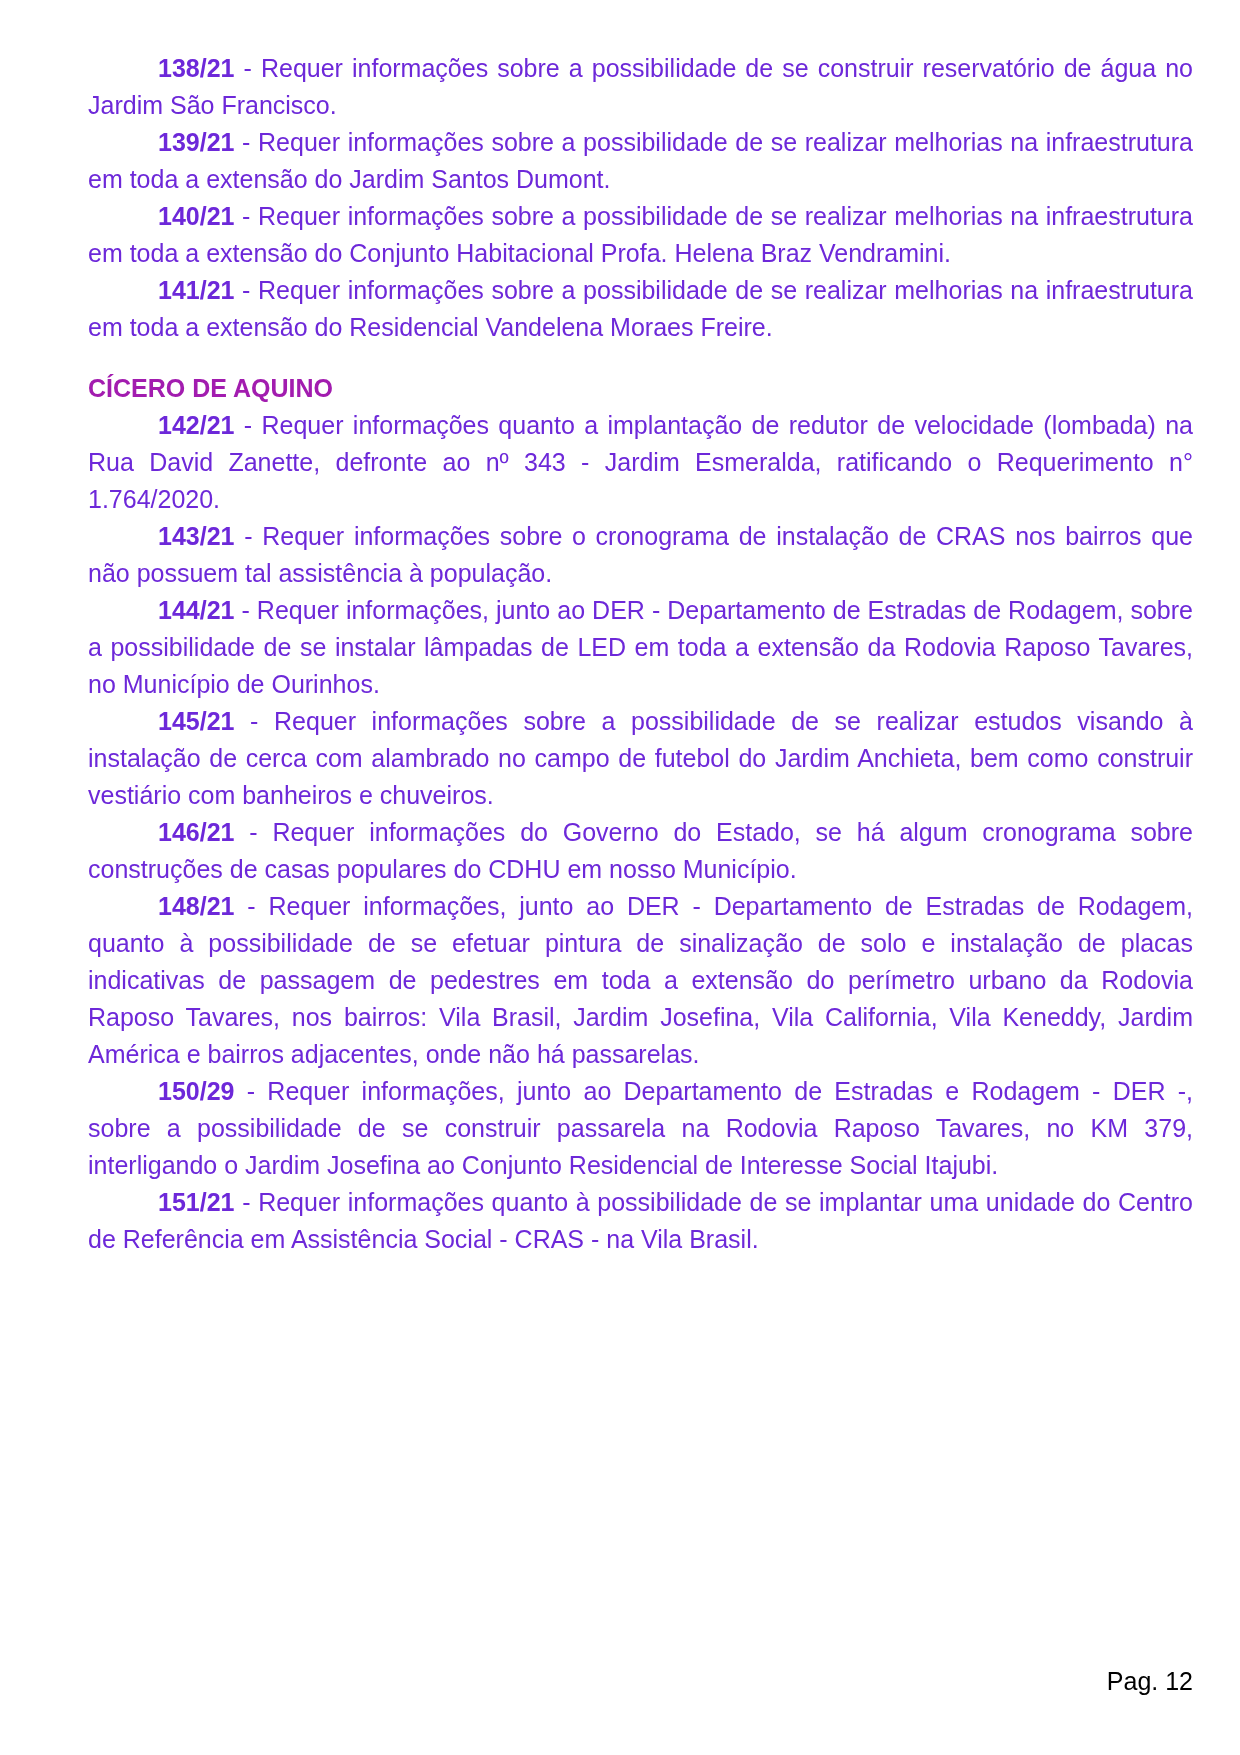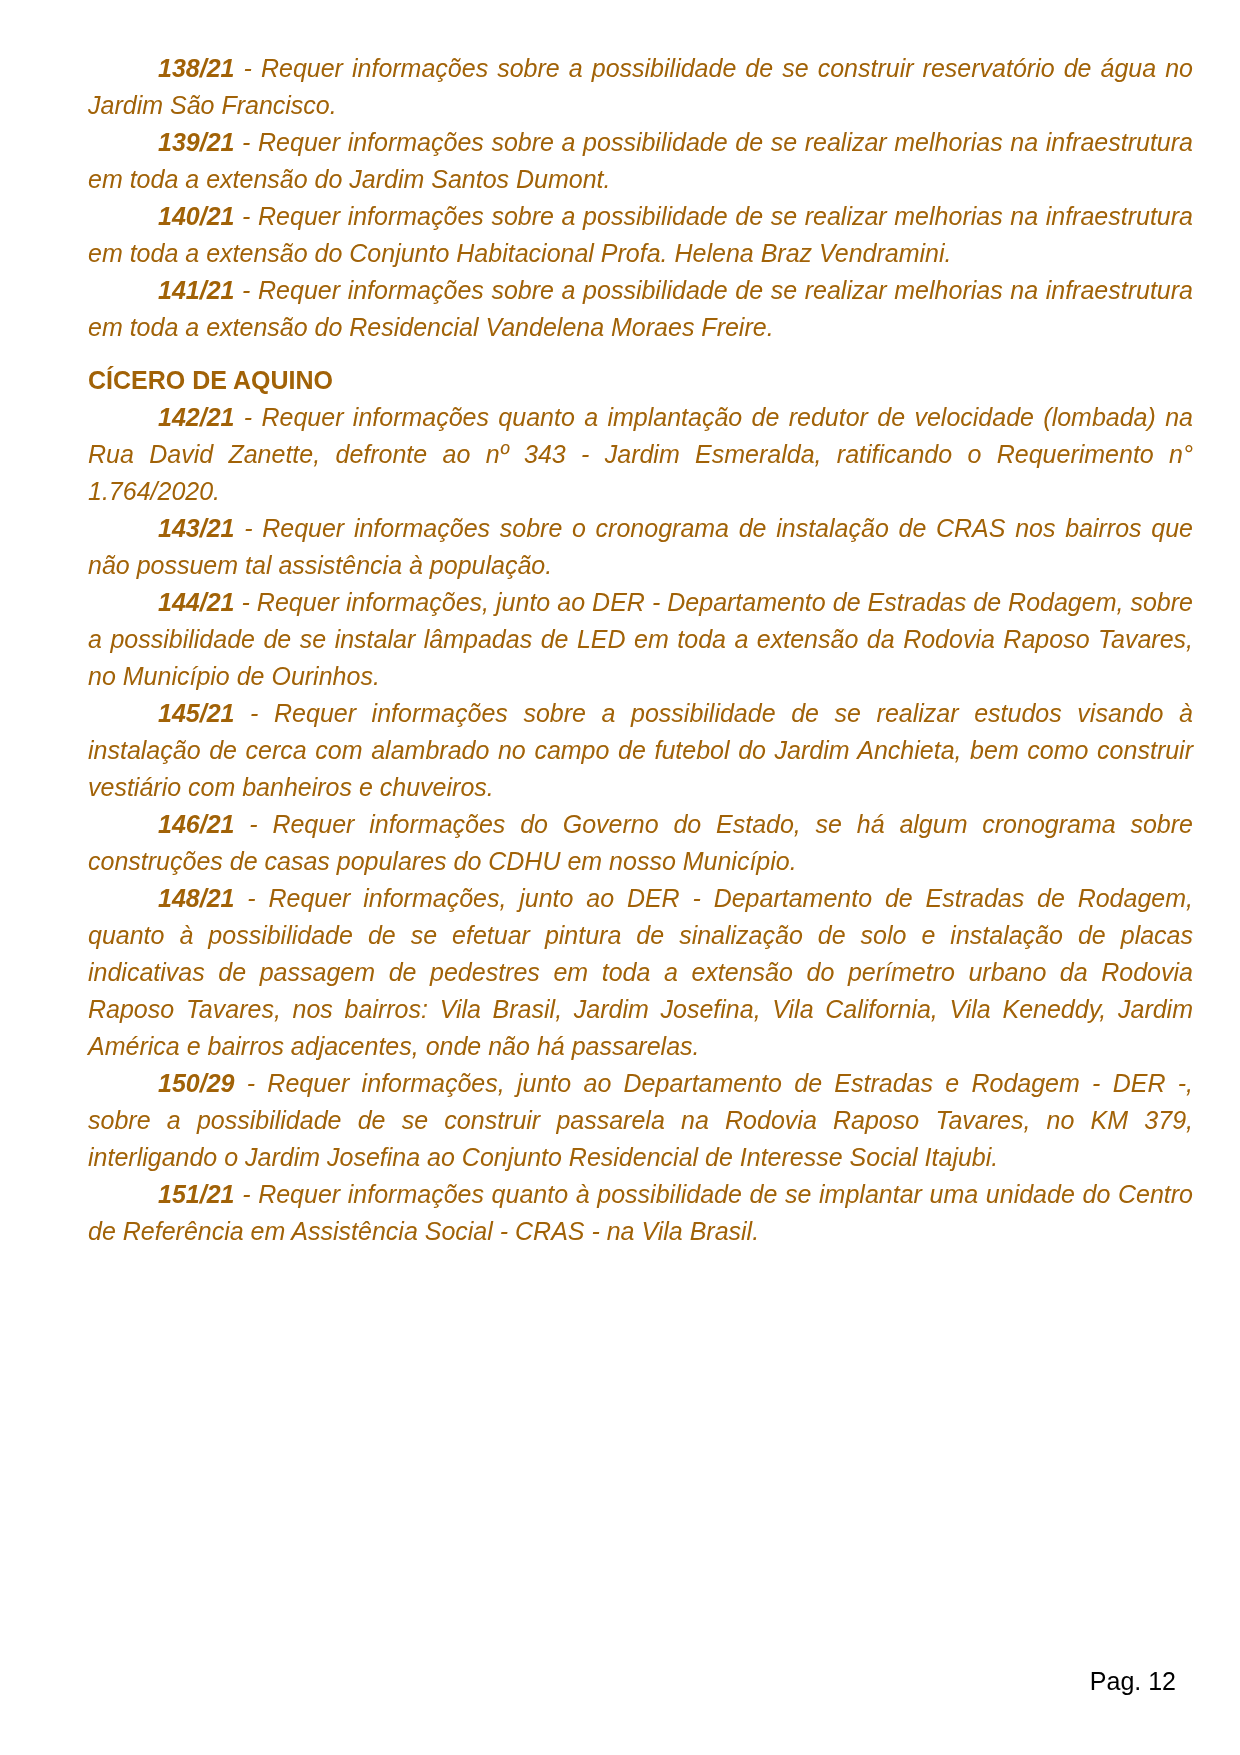--- a/index.html
+++ b/index.html
@@ -18,38 +18,37 @@
     position: absolute;
     top: 50px;
     left: 88px;
     width: 1105px;
   }
   p.requirement {
     font-size: 25px;
     line-height: 37px;
     text-align: justify;
     text-indent: 70px;
-    color: #a16207;
-    font-style: italic;
+    color: #6d28d9;
   }
   p.requirement .req-number {
     font-weight: 700;
   }
   h2.author-heading {
     font-size: 25px;
     line-height: 37px;
     font-weight: 700;
-    margin-top: 16px;
+    margin-top: 24px;
     text-align: left;
-    color: #a16207;
+    color: #a21caf;
   }
   .page-footer {
     position: absolute;
     top: 1666px;
-    right: 64px;
+    right: 47px;
     font-size: 25px;
     line-height: 30px;
     color: #000000;
   }
 </style>
 </head>
 <body>
 
 <div class="page">
   <div class="content">

